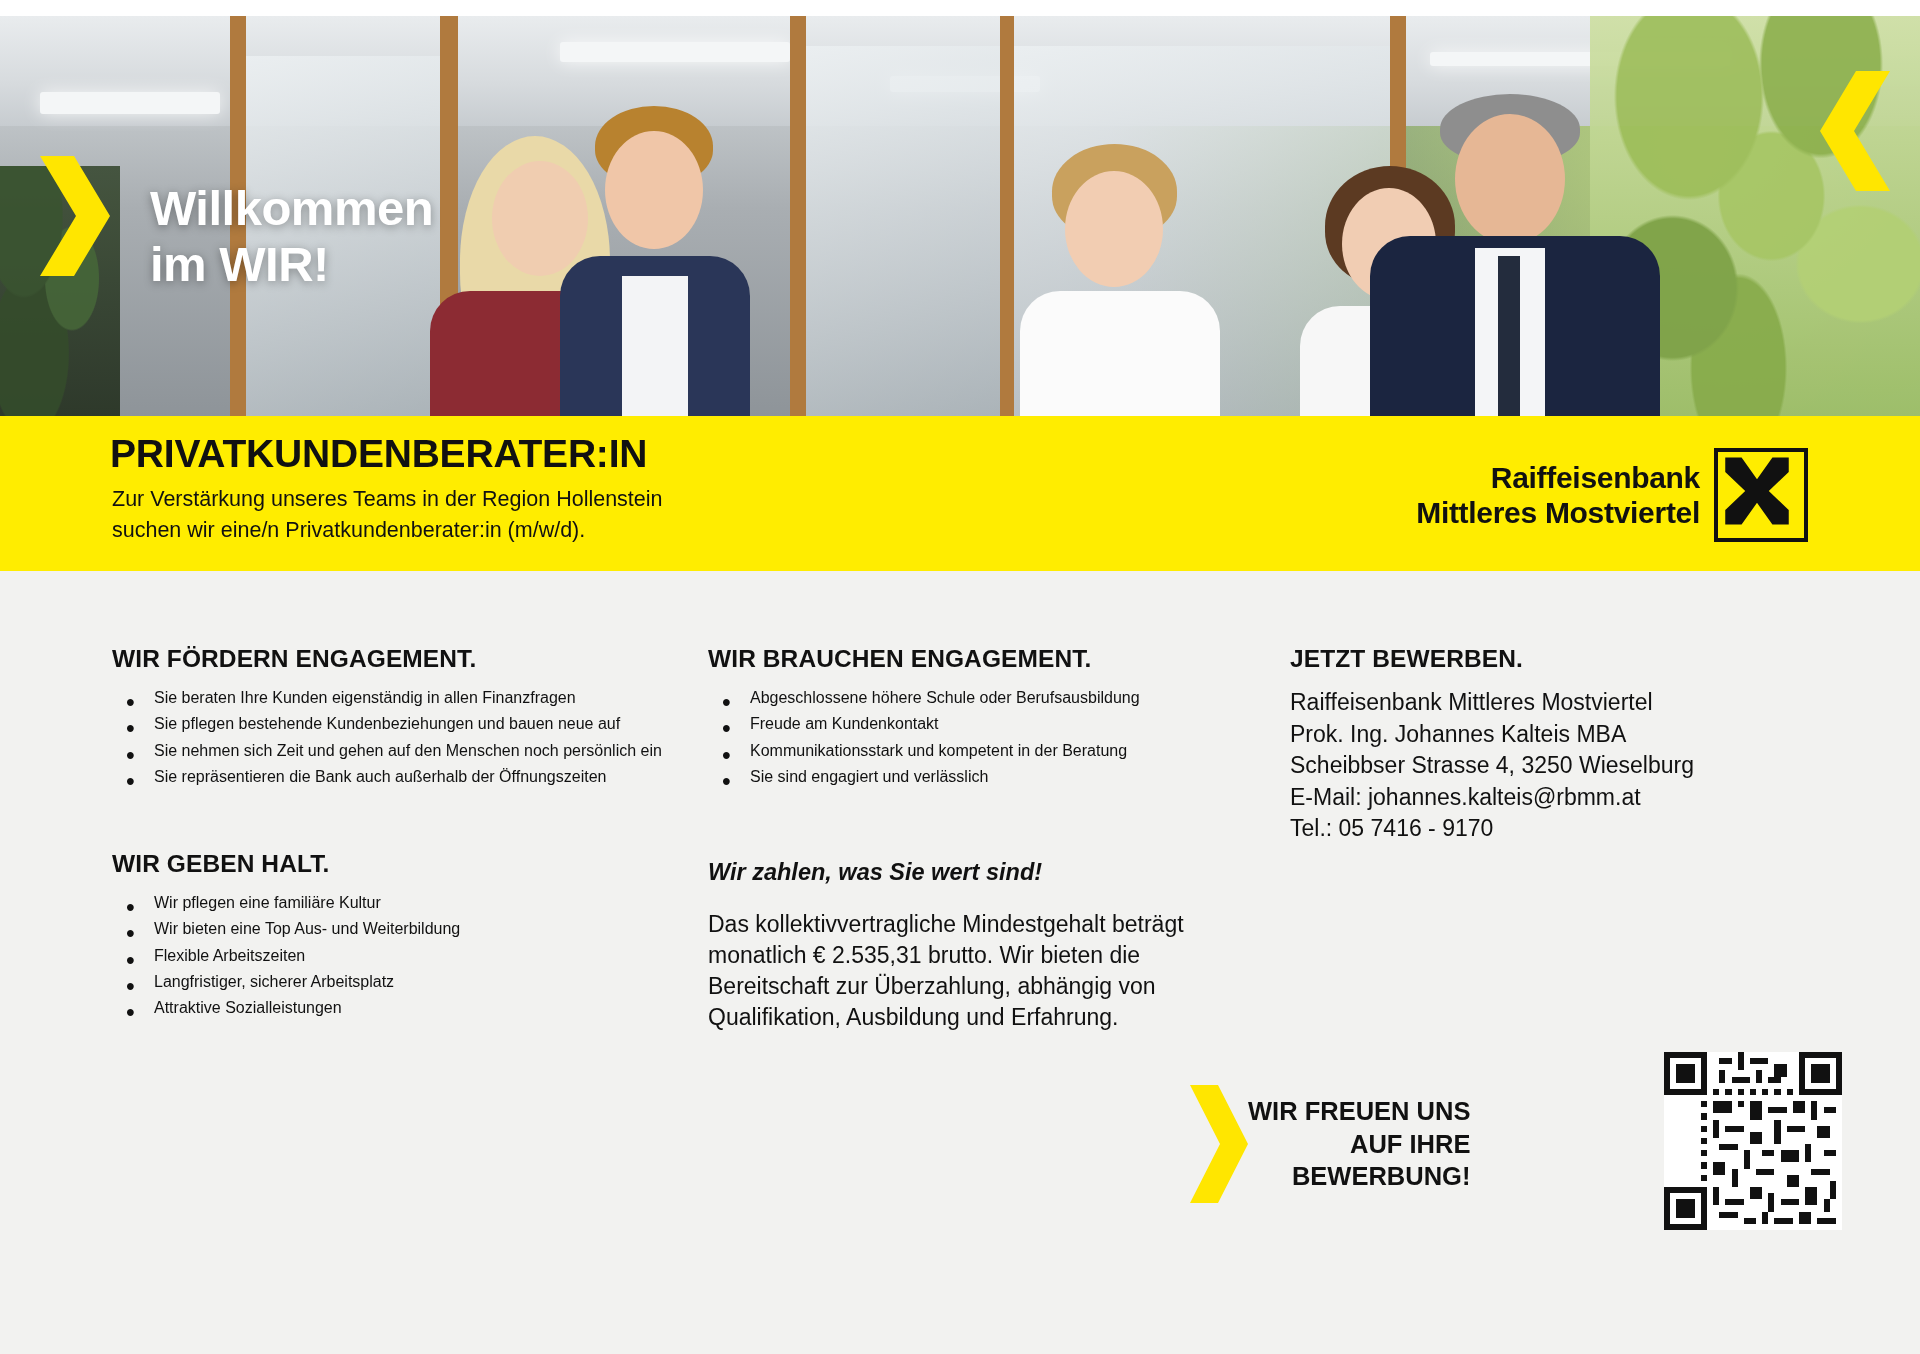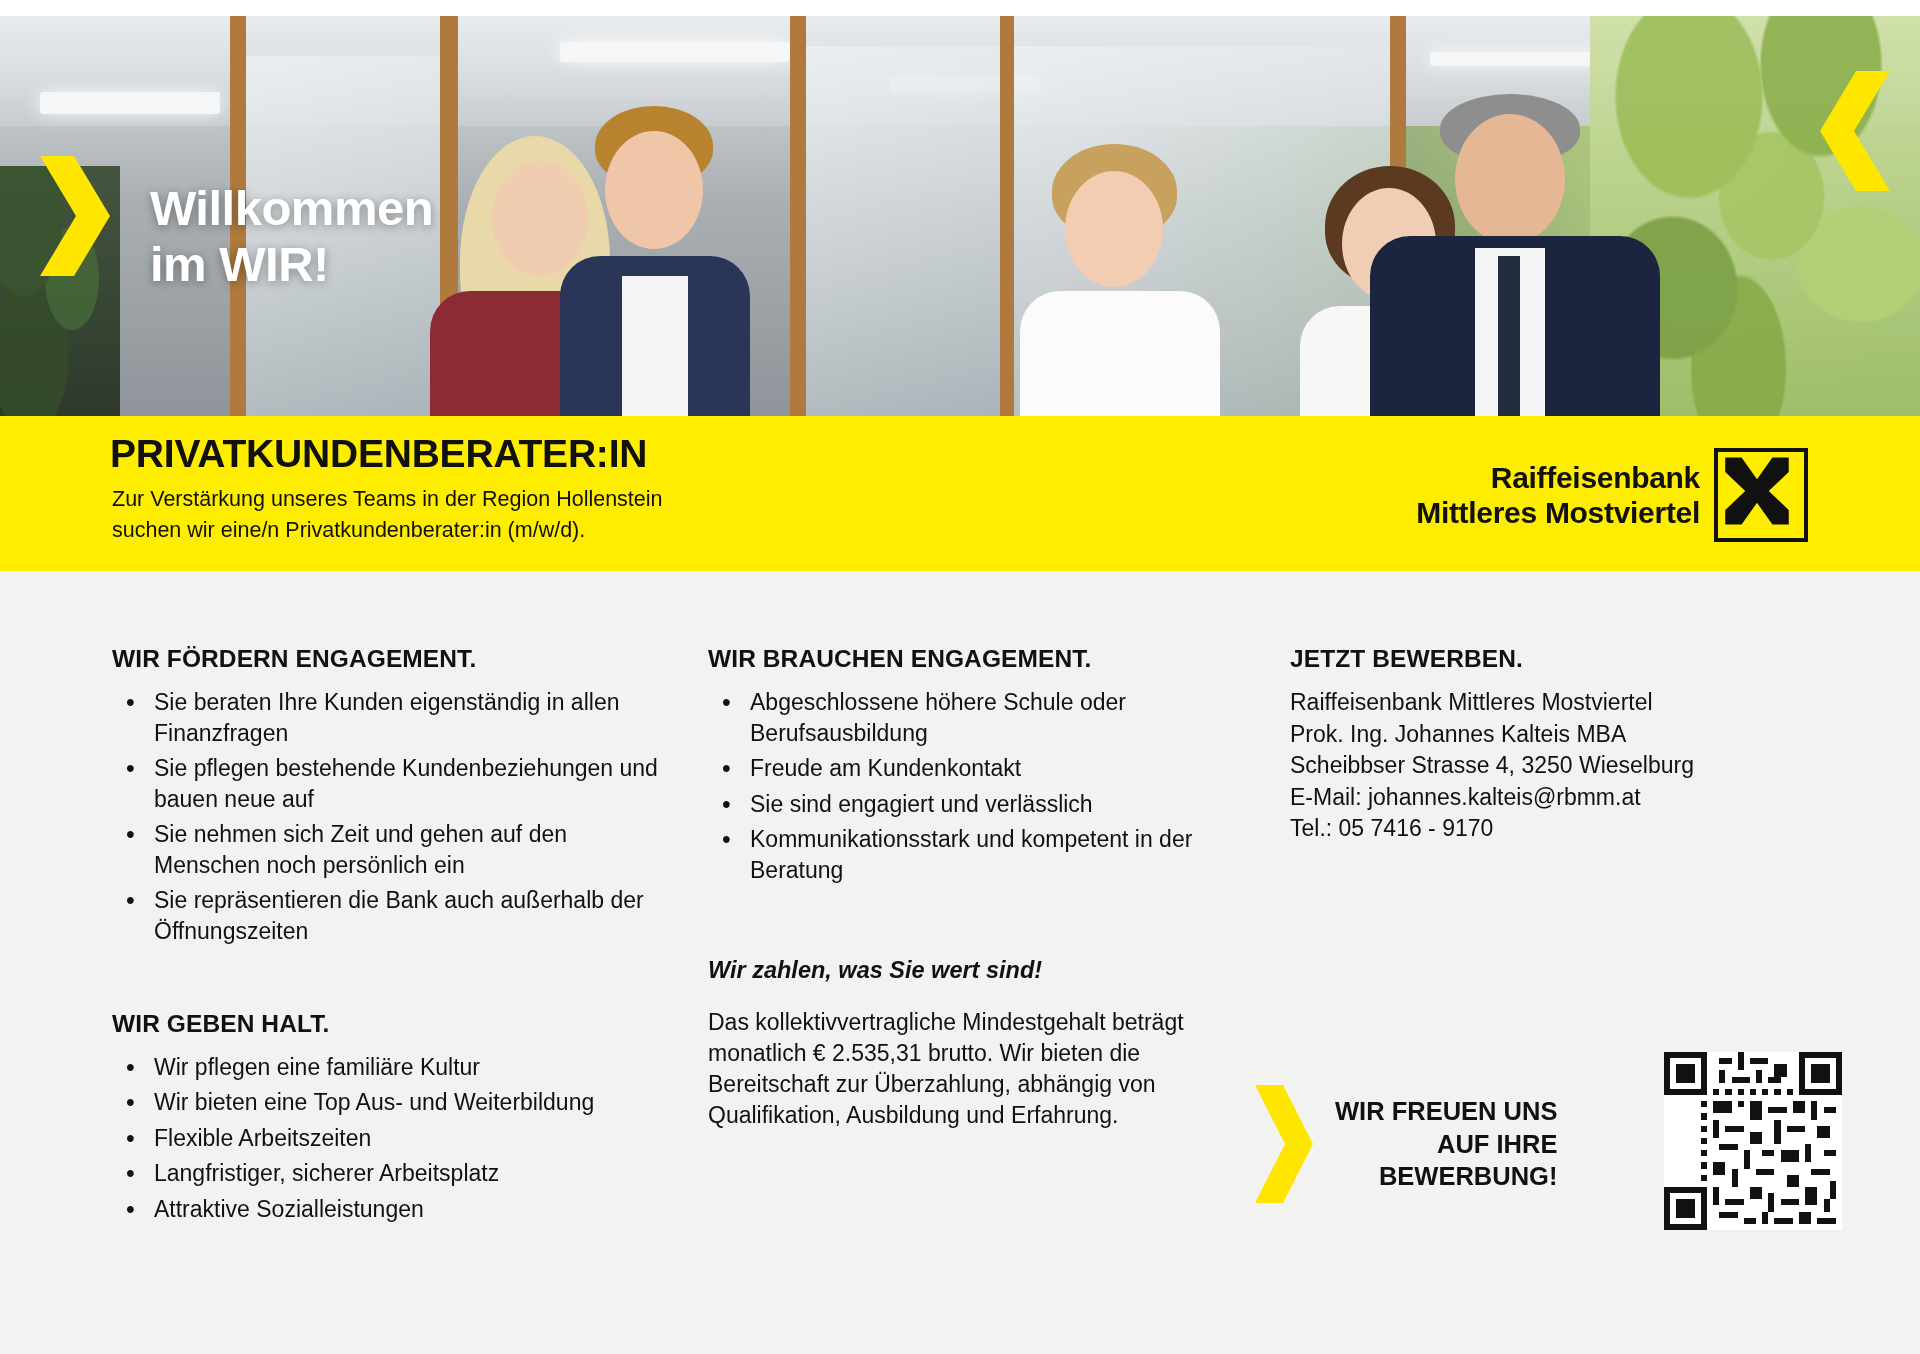--- a/index.html
+++ b/index.html
@@ -172,21 +172,21 @@
     letter-spacing: 0.1px;
     color: #111;
   }
   ul.bullets {
     margin: 0;
     padding: 0;
     list-style: none;
   }
   ul.bullets li {
     position: relative;
-    font-size: 23px;
+    font-size: 16px;
     line-height: 1.33;
     margin-bottom: 5px;
     padding-left: 42px;
     color: #111;
   }
   ul.bullets li::before {
     content: "•";
     position: absolute;
     left: 14px; top: -1px;
     font-size: 25px;
@@ -210,25 +210,24 @@
     font-size: 23px;
     line-height: 1.34;
     color: #111;
     white-space: pre-line;
   }
   .pay-block { margin-top: 72px; }
 
   
   .cta {
     position: absolute;
-    left: 1255px;
+    left: 1190px;
     top: 1085px;
     display: flex;
     align-items: center;
-    gap: 22px;
   }
   .cta-chev { width: 58px; height: 118px; color: #ffe600; }
   .cta-text {
     font-size: 25.5px;
     font-weight: bold;
     line-height: 1.28;
     text-align: right;
     color: #111;
     white-space: pre-line;
   }
@@ -349,22 +348,22 @@
       <li>Langfristiger, sicherer Arbeitsplatz</li>
       <li>Attraktive Sozialleistungen</li>
     </ul>
   </div>
 
   <div class="col col-2">
     <h2 class="sec">WIR BRAUCHEN ENGAGEMENT.</h2>
     <ul class="bullets">
       <li>Abgeschlossene höhere Schule oder Berufsausbildung</li>
       <li>Freude am Kundenkontakt</li>
+      <li>Kommunikationsstark und kompetent in der Beratung</li>
       <li>Sie sind engagiert und verlässlich</li>
-      <li>Kommunikationsstark und kompetent in der Beratung</li>
     </ul>
 
     <div class="pay-block">
       <p class="pay-title">Wir zahlen, was Sie wert sind!</p>
       <p class="pay-body">Das kollektivvertragliche Mindestgehalt beträgt monatlich € 2.535,31 brutto. Wir bieten die Bereitschaft zur Über­zahlung, abhängig von Qualifikation, Ausbildung und Erfahrung.</p>
     </div>
   </div>
 
   <div class="col col-3">
     <h2 class="sec">JETZT BEWERBEN.</h2>

